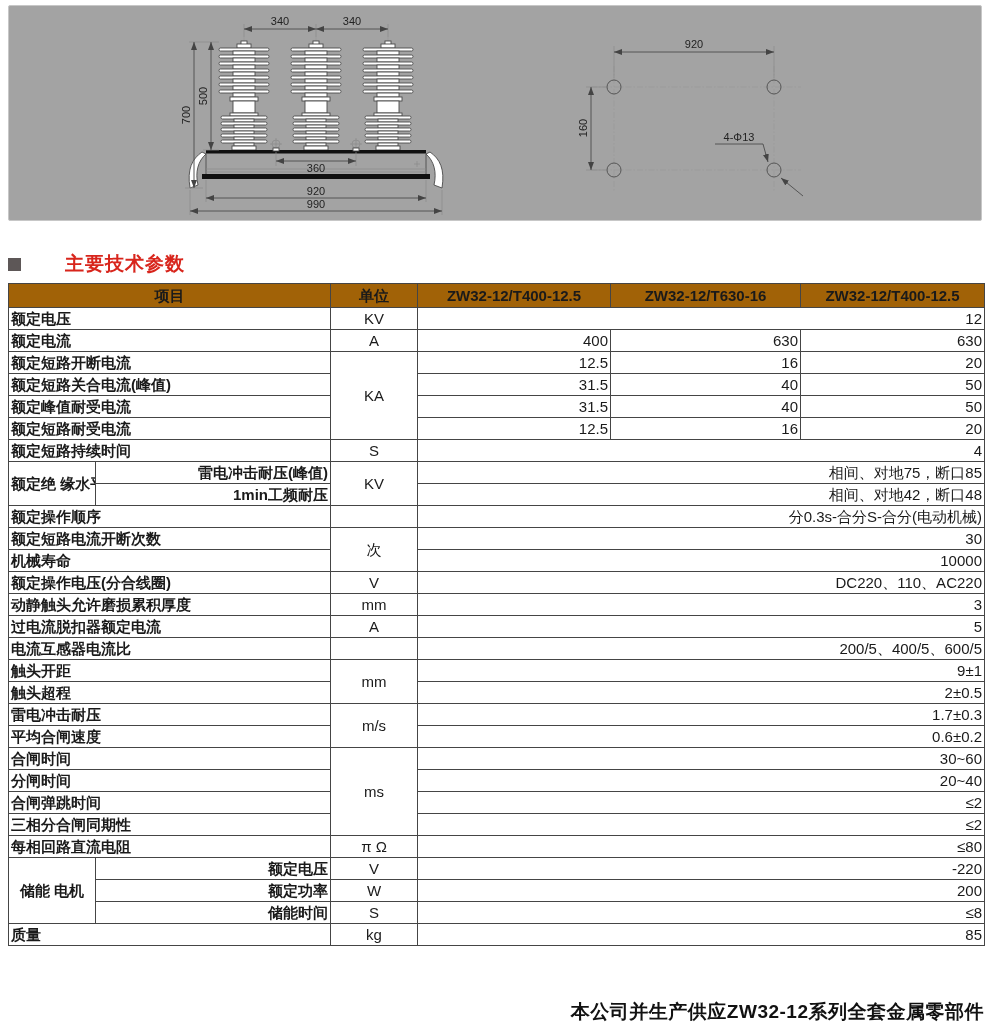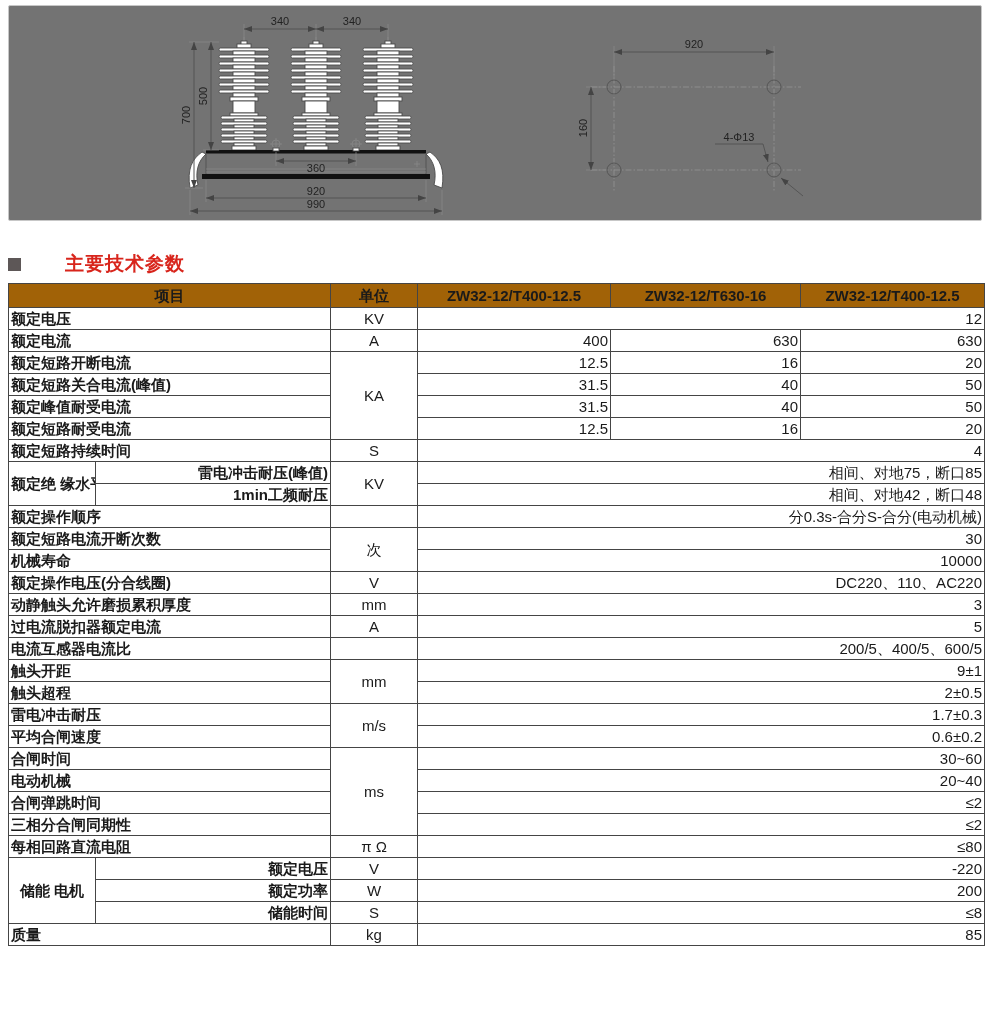--- a/index.html
+++ b/index.html
@@ -6,21 +6,21 @@
   html,body { margin:0; padding:0; background:#fff; }
   body {
     width:992px; height:1028px; position:relative; overflow:hidden;
     font-family:"Liberation Sans","DejaVu Sans",sans-serif; color:#1a1a1a;
   }
   .page { position:relative; width:992px; height:1028px; }
 
   
   .drawing-panel {
     position:absolute; left:8px; top:5px; width:974px; height:216px;
-    border:1px solid #c7c7c7; border-radius:2px; background:#737373;
+    border:1px solid #c7c7c7; border-radius:2px; background:#a3a3a3;
   }
   .drawing-panel svg { position:absolute; }
   svg text { font-family:"Liberation Sans","DejaVu Sans",sans-serif; font-size:11px; fill:#222; }
   .dln { stroke:#555; stroke-width:1; fill:none; }
   .thin { stroke:#8a8a8a; stroke-width:0.7; fill:none; }
   .cl { stroke:#999; stroke-width:0.7; fill:none; stroke-dasharray:6 2 1.5 2; }
   .shape { fill:#fff; stroke:#4a4a4a; stroke-width:0.9; }
 
   
   .section-title { position:absolute; left:8px; top:251px; display:flex; align-items:center; gap:7px; }
@@ -307,21 +307,21 @@
         <tr>
           <td class="cell label" colspan="2">平均合闸速度</td>
           <td class="cell value" colspan="3">0.6±0.2</td>
         </tr>
         <tr>
           <td class="cell label" colspan="2">合闸时间</td>
           <td class="cell unit" rowspan="4">ms</td>
           <td class="cell value" colspan="3">30~60</td>
         </tr>
         <tr>
-          <td class="cell label" colspan="2">电动机械</td>
+          <td class="cell label" colspan="2">分闸时间</td>
           <td class="cell value" colspan="3">20~40</td>
         </tr>
         <tr>
           <td class="cell label" colspan="2">合闸弹跳时间</td>
           <td class="cell value" colspan="3">≤2</td>
         </tr>
         <tr>
           <td class="cell label" colspan="2">三相分合闸同期性</td>
           <td class="cell value" colspan="3">≤2</td>
         </tr>
@@ -348,13 +348,14 @@
           <td class="cell value" colspan="3">≤8</td>
         </tr>
         <tr>
           <td class="cell label" colspan="2">质量</td>
           <td class="cell unit">kg</td>
           <td class="cell value" colspan="3">85</td>
         </tr>
       </tbody>
   </table>
 
+  <div class="footer-note">本公司并生产供应ZW32-12系列全套金属零部件</div>
 </div>
 
 </body></html>

